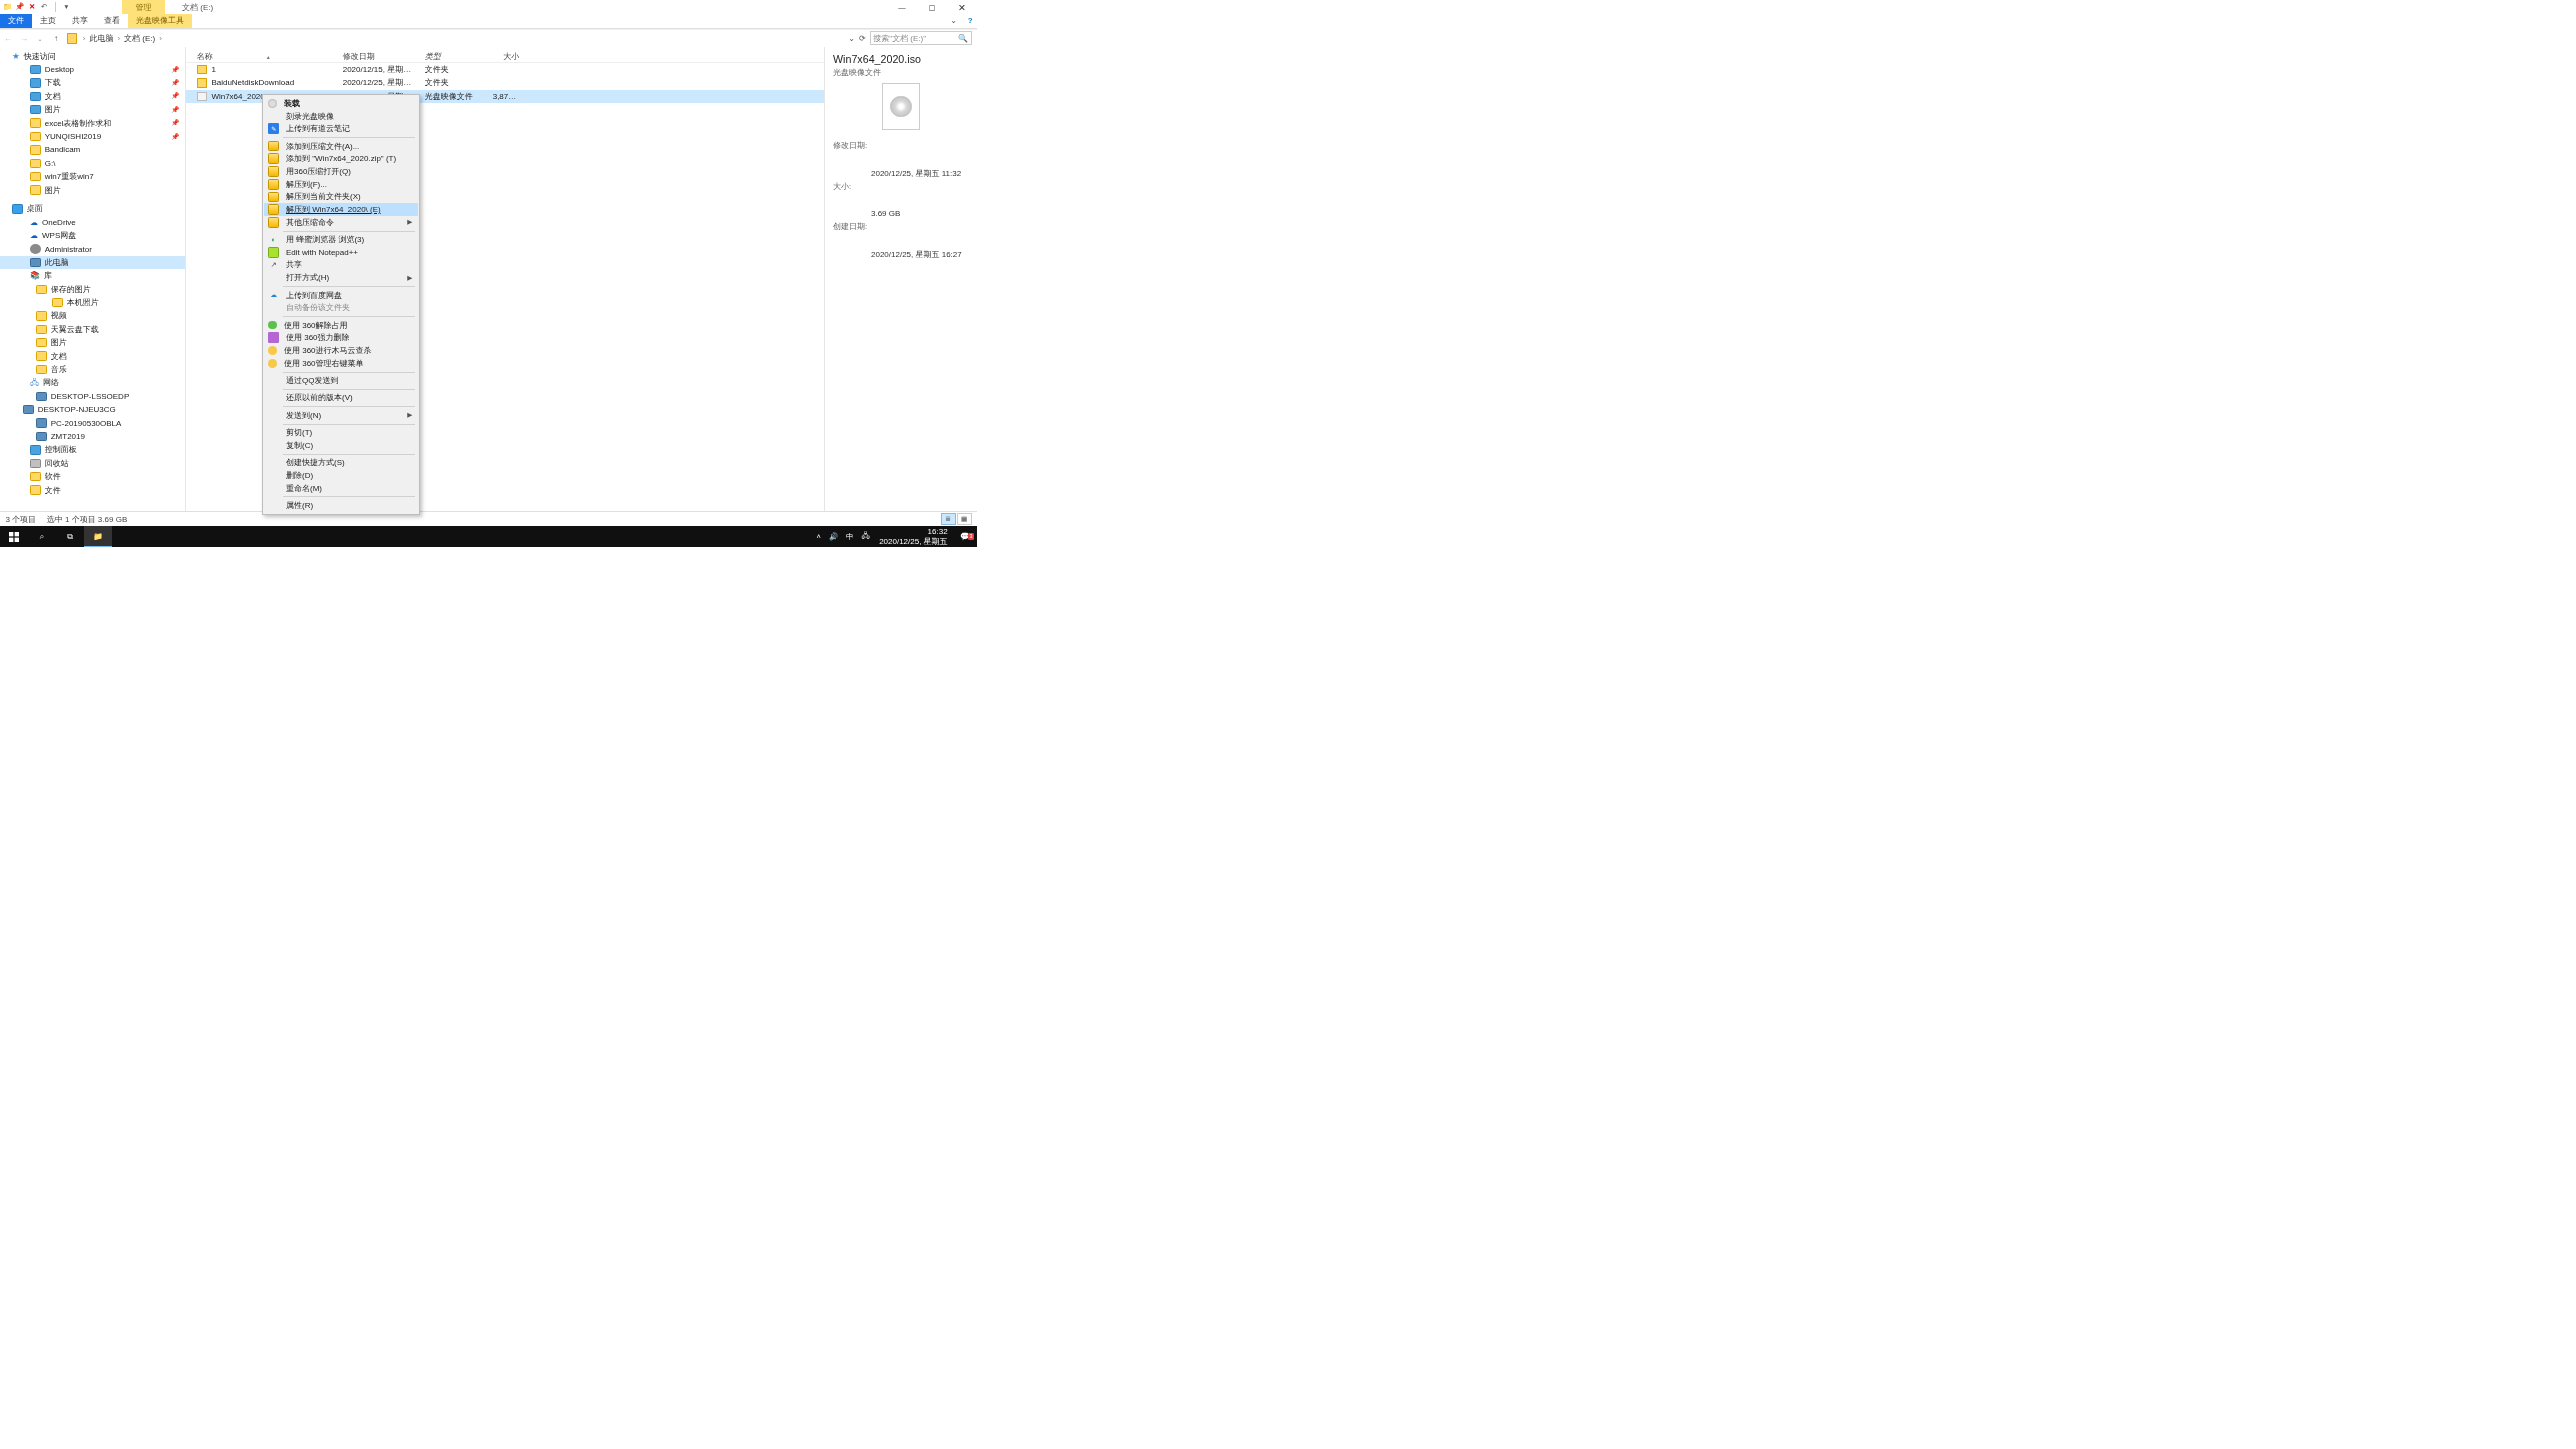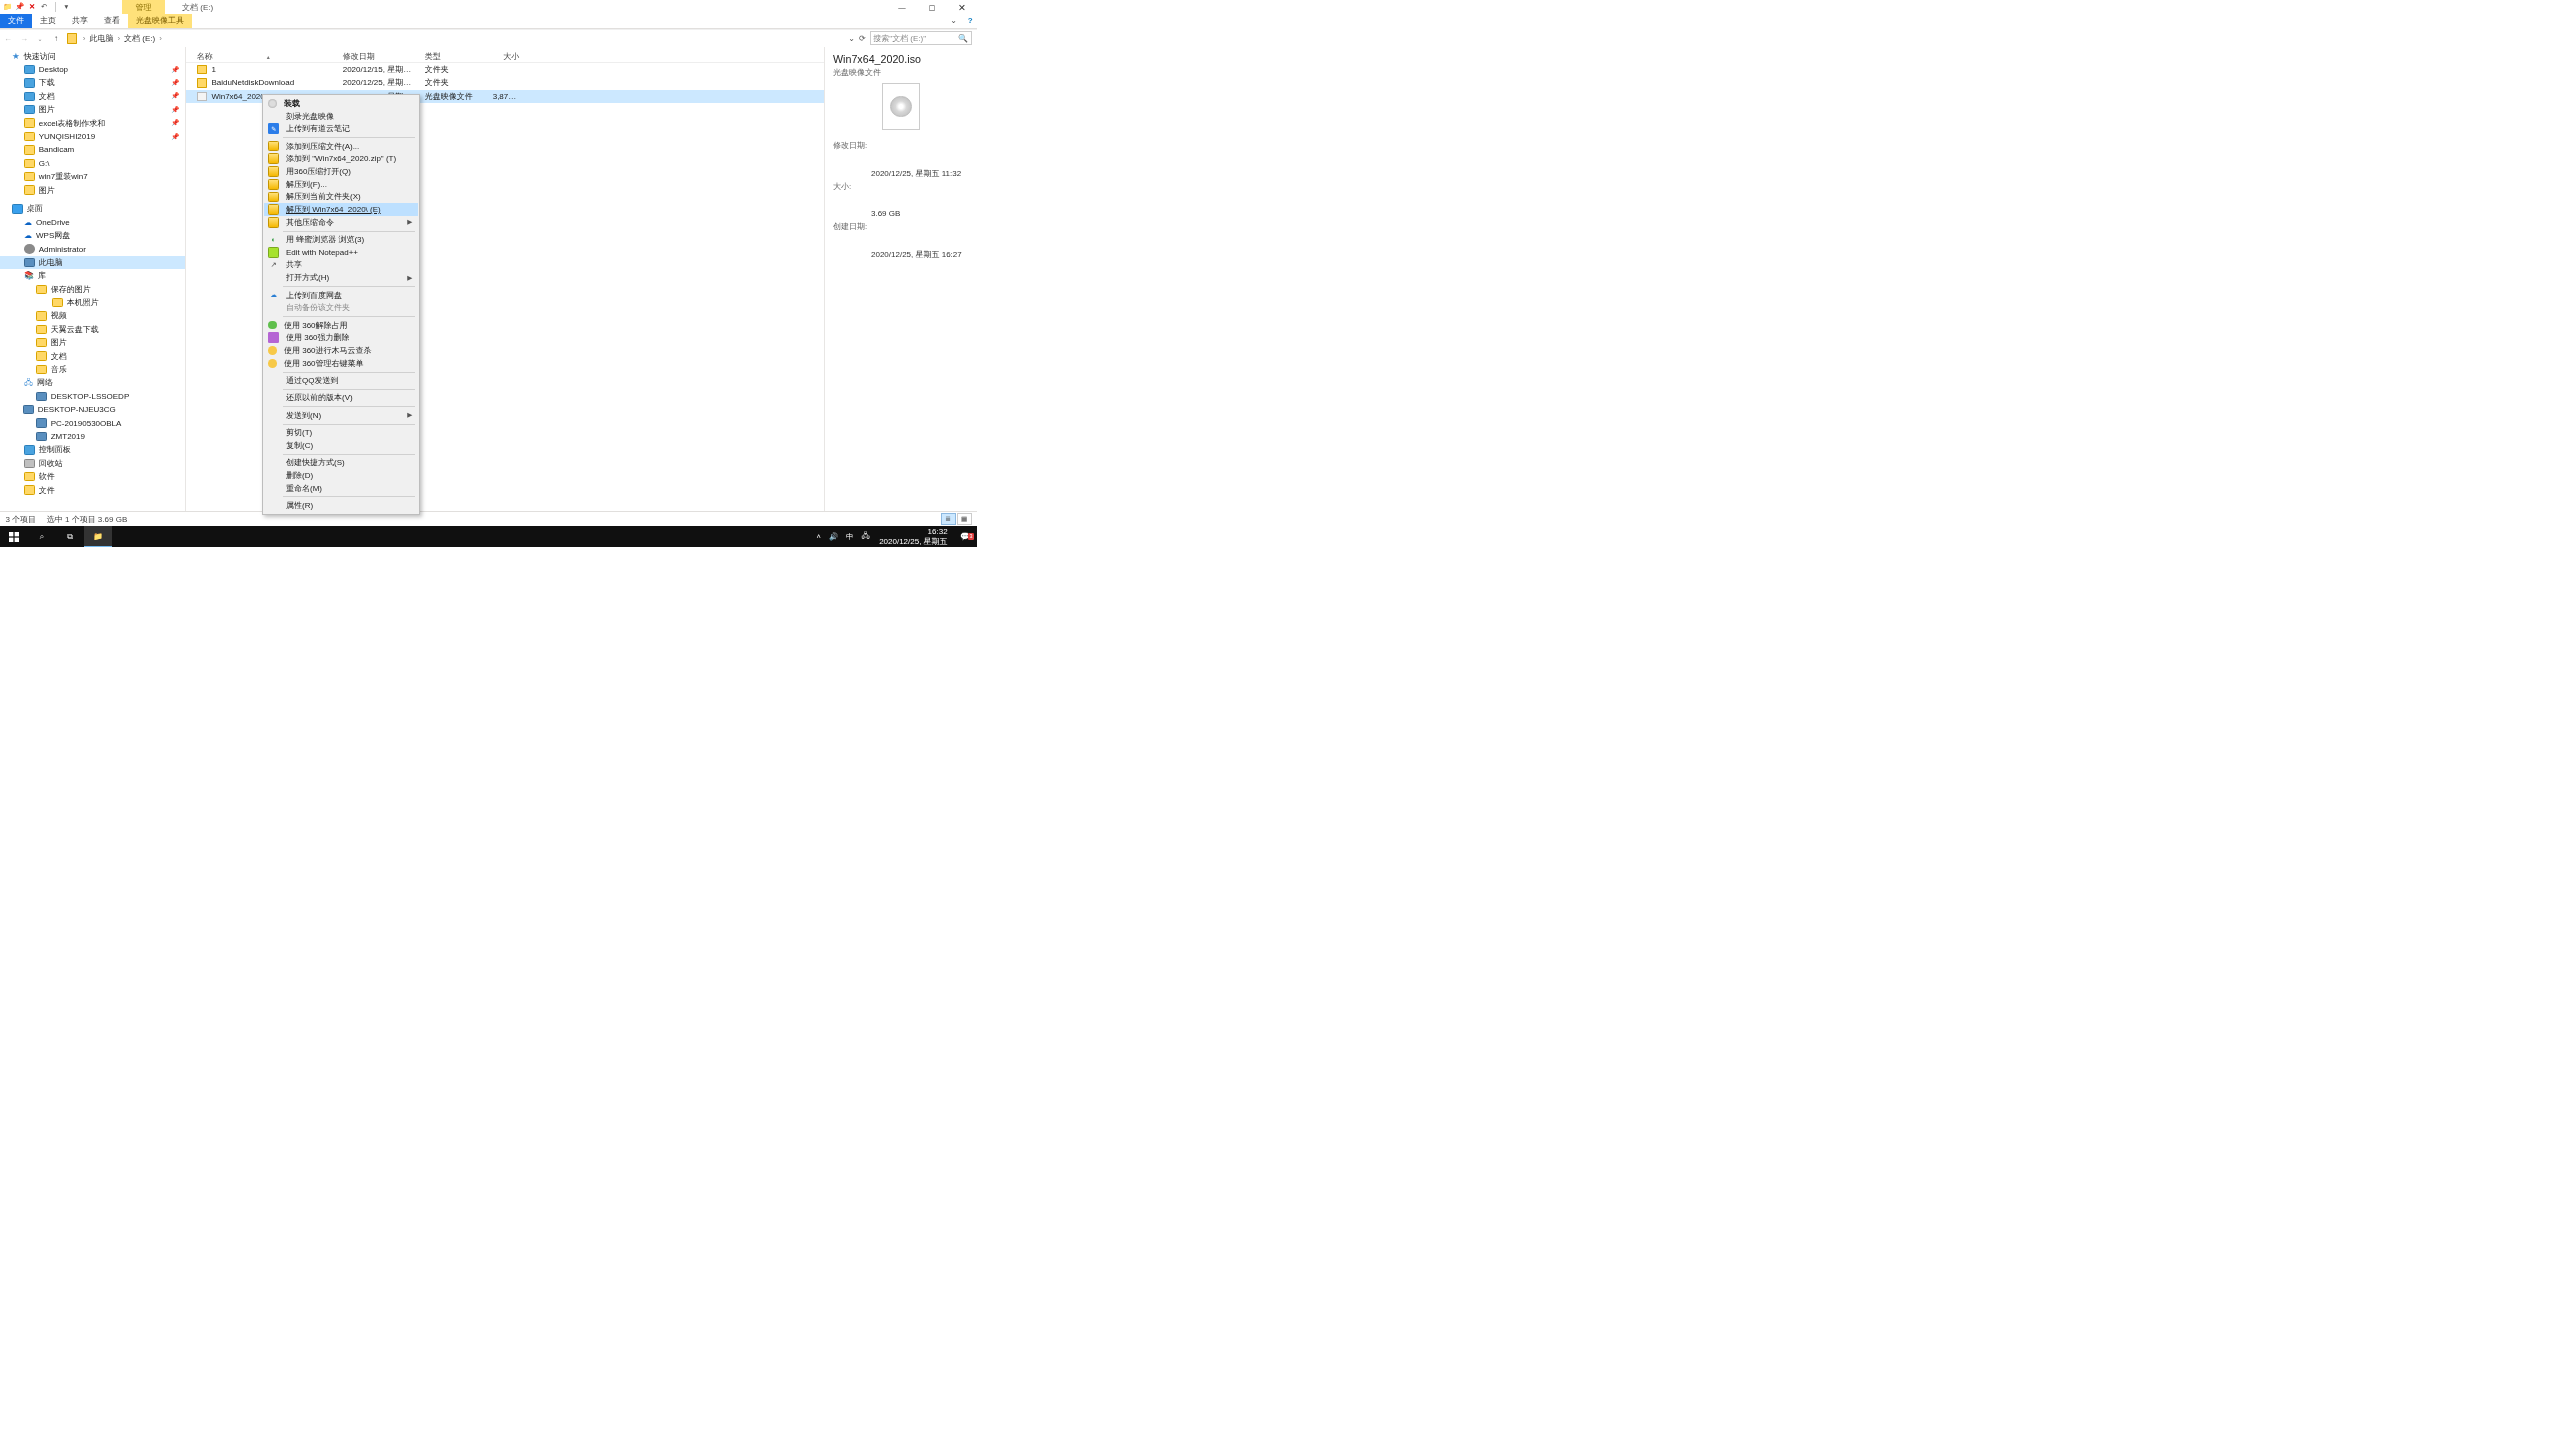--- a/index.html
+++ b/index.html
@@ -38,21 +38,21 @@
 .refresh { color:#555; }
 .searchbox { width:102px; height:14px; border:0.7px solid #ccc; display:flex; align-items:center; padding:0 2.7px; color:#888; }
 .searchbox .sico { margin-left:auto; color:#555; }
 
 
 .main { display:flex; height:464px; }
 
 
 .navtree { width:186px; border-right:0.7px solid #e8e6e4; overflow:hidden; background:#fff; padding-top:2.7px; }
 .tnode { height:13.4px; display:flex; align-items:center; padding-left:12px; gap:4px; color:#222; white-space:nowrap; }
-.tnode.l2 { padding-left:24px; }
+.tnode.l2 { padding-left:30px; }
 .tnode.selected { background:#cce8ff; }
 .tico { width:10.7px; height:9.4px; display:inline-block; border-radius:1.3px; }
 .ico-star { color:#3b8bd4; font-size:8.7px; }
 .ico-folder { background:#ffd867; border:0.7px solid #d9a400; }
 .ico-folder-b { background:#4aa3df; border:0.7px solid #2a7fbb; }
 .ico-desktop { background:#39a0ed; border:0.7px solid #2a7fbb; }
 .ico-onedrive { color:#0b63c4; font-size:8px; }
 .ico-wps { color:#0b63c4; font-size:8px; }
 .ico-user { background:#8a8a8a; border-radius:50%; }
 .ico-pc { background:#5a8fbf; border:0.7px solid #3b6a94; }
@@ -62,21 +62,21 @@
 .ico-bin { background:#c0c0c0; border:0.7px solid #888; }
 .pin { margin-left:auto; margin-right:5.4px; color:#888; font-size:6.7px; }
 
 
 .filelist { flex:1; display:flex; flex-direction:column; position:relative; }
 .cols { height:16px; display:flex; align-items:flex-end; border-bottom:0.7px solid #eee; color:#444; }
 .col { padding-left:10.7px; }
 .c-name { width:146px; display:flex; align-items:center; }
 .c-name .sort { margin-left:54px; color:#777; font-size:6px; }
 .c-date { width:82px; }
-.c-type { width:68px; }
+.c-type { width:68px;font-style:italic; }
 .c-size { width:44px; text-align:right; padding-right:6.7px; }
 .row { height:13.4px; display:flex; align-items:center; }
 .row.selected { background:#cce8ff; }
 .cell { padding-left:10.7px; white-space:nowrap; overflow:hidden; text-overflow:ellipsis; color:#222; }
 .r-name { width:146px; display:flex; align-items:center; gap:4px; }
 .r-name .fico { width:10.7px; height:9.4px; }
 .r-date { width:82px; }
 .r-type { width:68px; }
 .r-size { width:44px; text-align:right; padding-right:6.7px; }
 .ficon-folder { background:#ffd867; border:0.7px solid #d9a400; border-radius:0.7px; }

